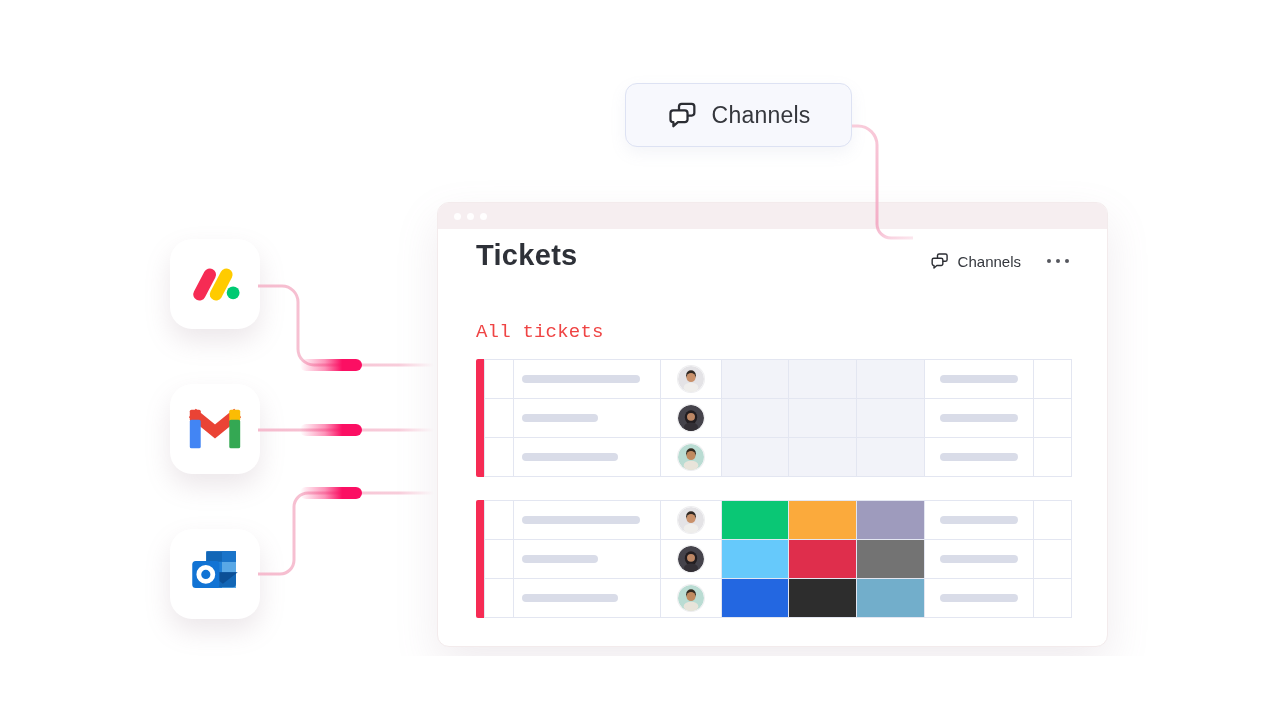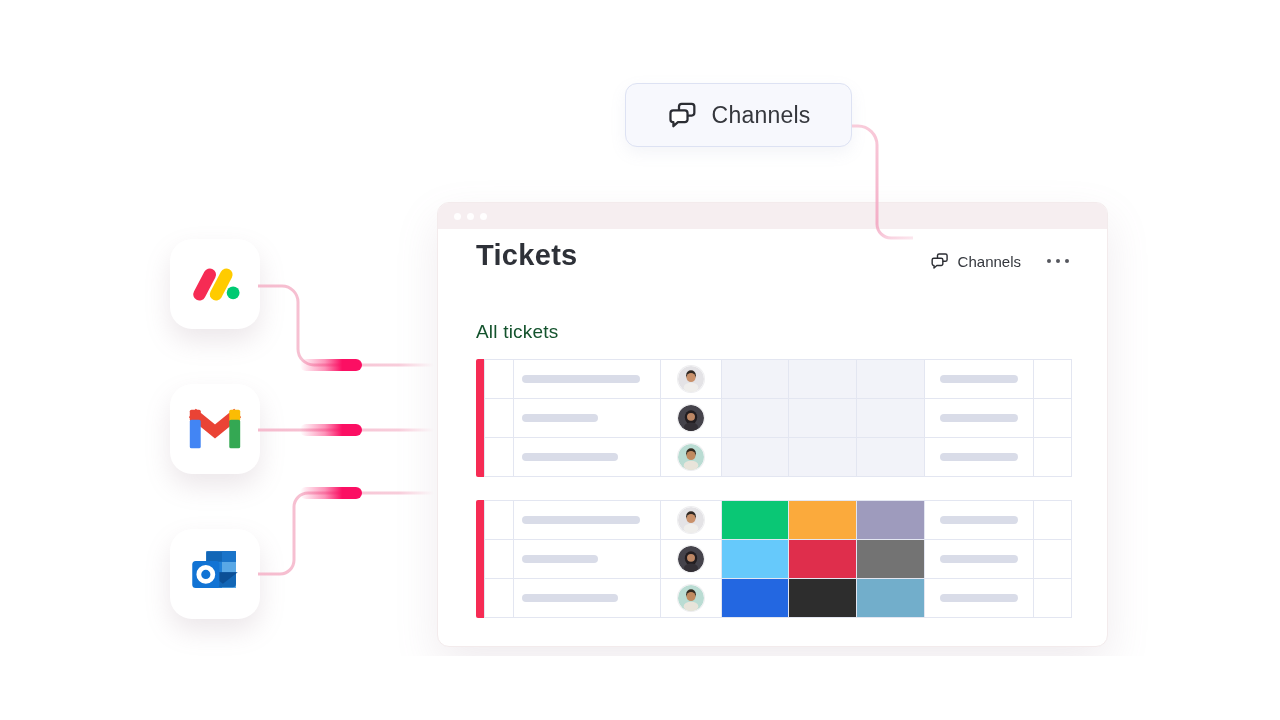--- a/index.html
+++ b/index.html
@@ -139,21 +139,21 @@
           </svg>
         <span class="tb-label">Channels</span>
       </div>
       <div class="ellipsis">
         <i></i>
           <i></i>
           <i></i>
       </div>
     </div>
 
-    <div class="section-label" style="color:#14532d;">All tickets</div>
+    <div class="section-label" style="color:#ef4444;font-family:Liberation Mono, monospace;">All tickets</div>
 
     <div class="accent" style="left: 38px; top: 156px; background: rgb(246, 43, 84);"></div>
     <div class="board" style="top:156px;">
 
       <div class="cell"></div>
       <div class="cell">
           <span class="pill long"></span>
         </div>
       <div class="cell avatar-cell">
           <svg class="avatar">

